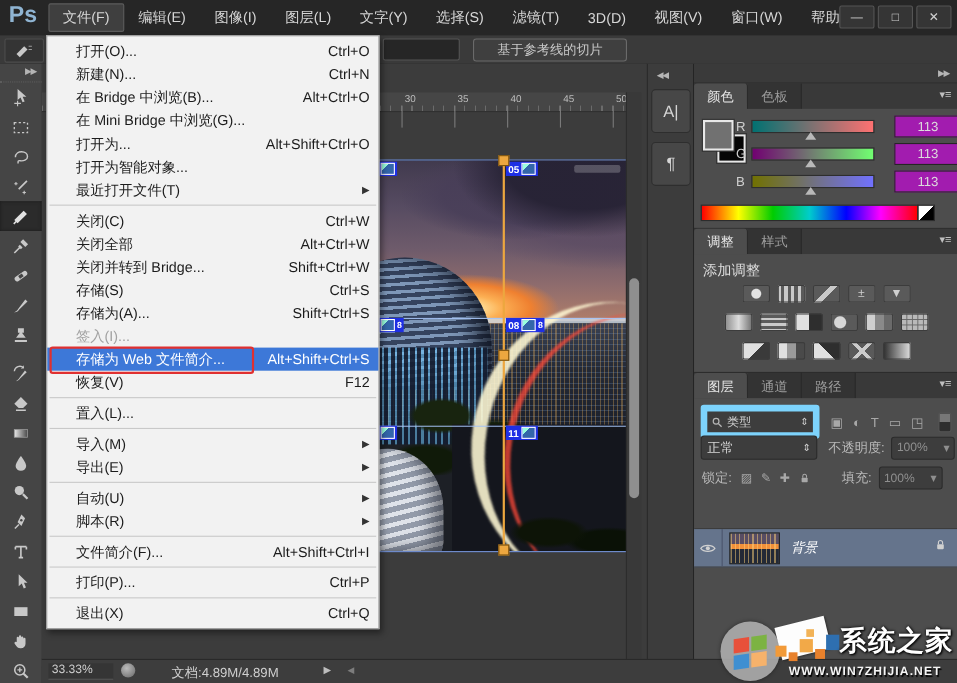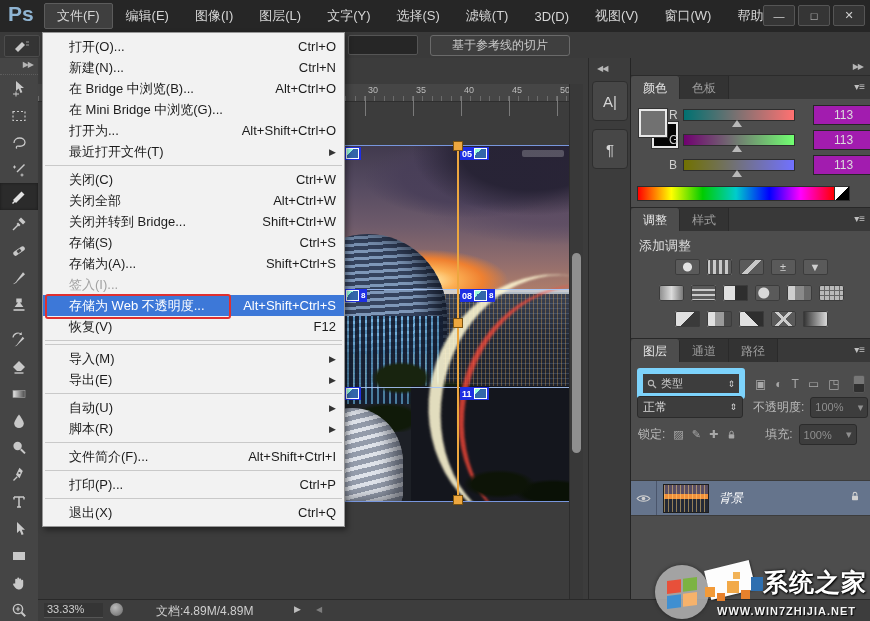--- a/index.html
+++ b/index.html
@@ -603,20 +603,24 @@
       </div>
     <div class="mi">
         <span class="ml">在 Mini Bridge 中浏览(G)...</span>
         <span class="ms"></span>
       </div>
     <div class="mi">
         <span class="ml">打开为...</span>
         <span class="ms">Alt+Shift+Ctrl+O</span>
       </div>
     <div class="mi">
+        <span class="ml">打开为智能对象...</span>
+        <span class="ms"></span>
+      </div>
+    <div class="mi">
         <span class="ml">最近打开文件(T)</span>
         <span class="arr">▶</span>
       </div>
     <hr class="msep">
     <div class="mi">
         <span class="ml">关闭(C)</span>
         <span class="ms">Ctrl+W</span>
       </div>
     <div class="mi">
         <span class="ml">关闭全部</span>
@@ -632,29 +636,33 @@
       </div>
     <div class="mi">
         <span class="ml">存储为(A)...</span>
         <span class="ms">Shift+Ctrl+S</span>
       </div>
     <div class="mi dis">
         <span class="ml">签入(I)...</span>
         <span class="ms"></span>
       </div>
     <div class="mi hl">
-        <span class="ml">存储为 Web 不透明度...</span>
+        <span class="ml">存储为 Web 文件简介...</span>
         <span class="ms">Alt+Shift+Ctrl+S</span>
         <div class="redbox"></div>
       </div>
     <div class="mi">
         <span class="ml">恢复(V)</span>
         <span class="ms">F12</span>
       </div>
     <hr class="msep">
+    <div class="mi">
+        <span class="ml">置入(L)...</span>
+        <span class="ms"></span>
+      </div>
     <hr class="msep">
     <div class="mi">
         <span class="ml">导入(M)</span>
         <span class="arr">▶</span>
       </div>
     <div class="mi">
         <span class="ml">导出(E)</span>
         <span class="arr">▶</span>
       </div>
     <hr class="msep">

